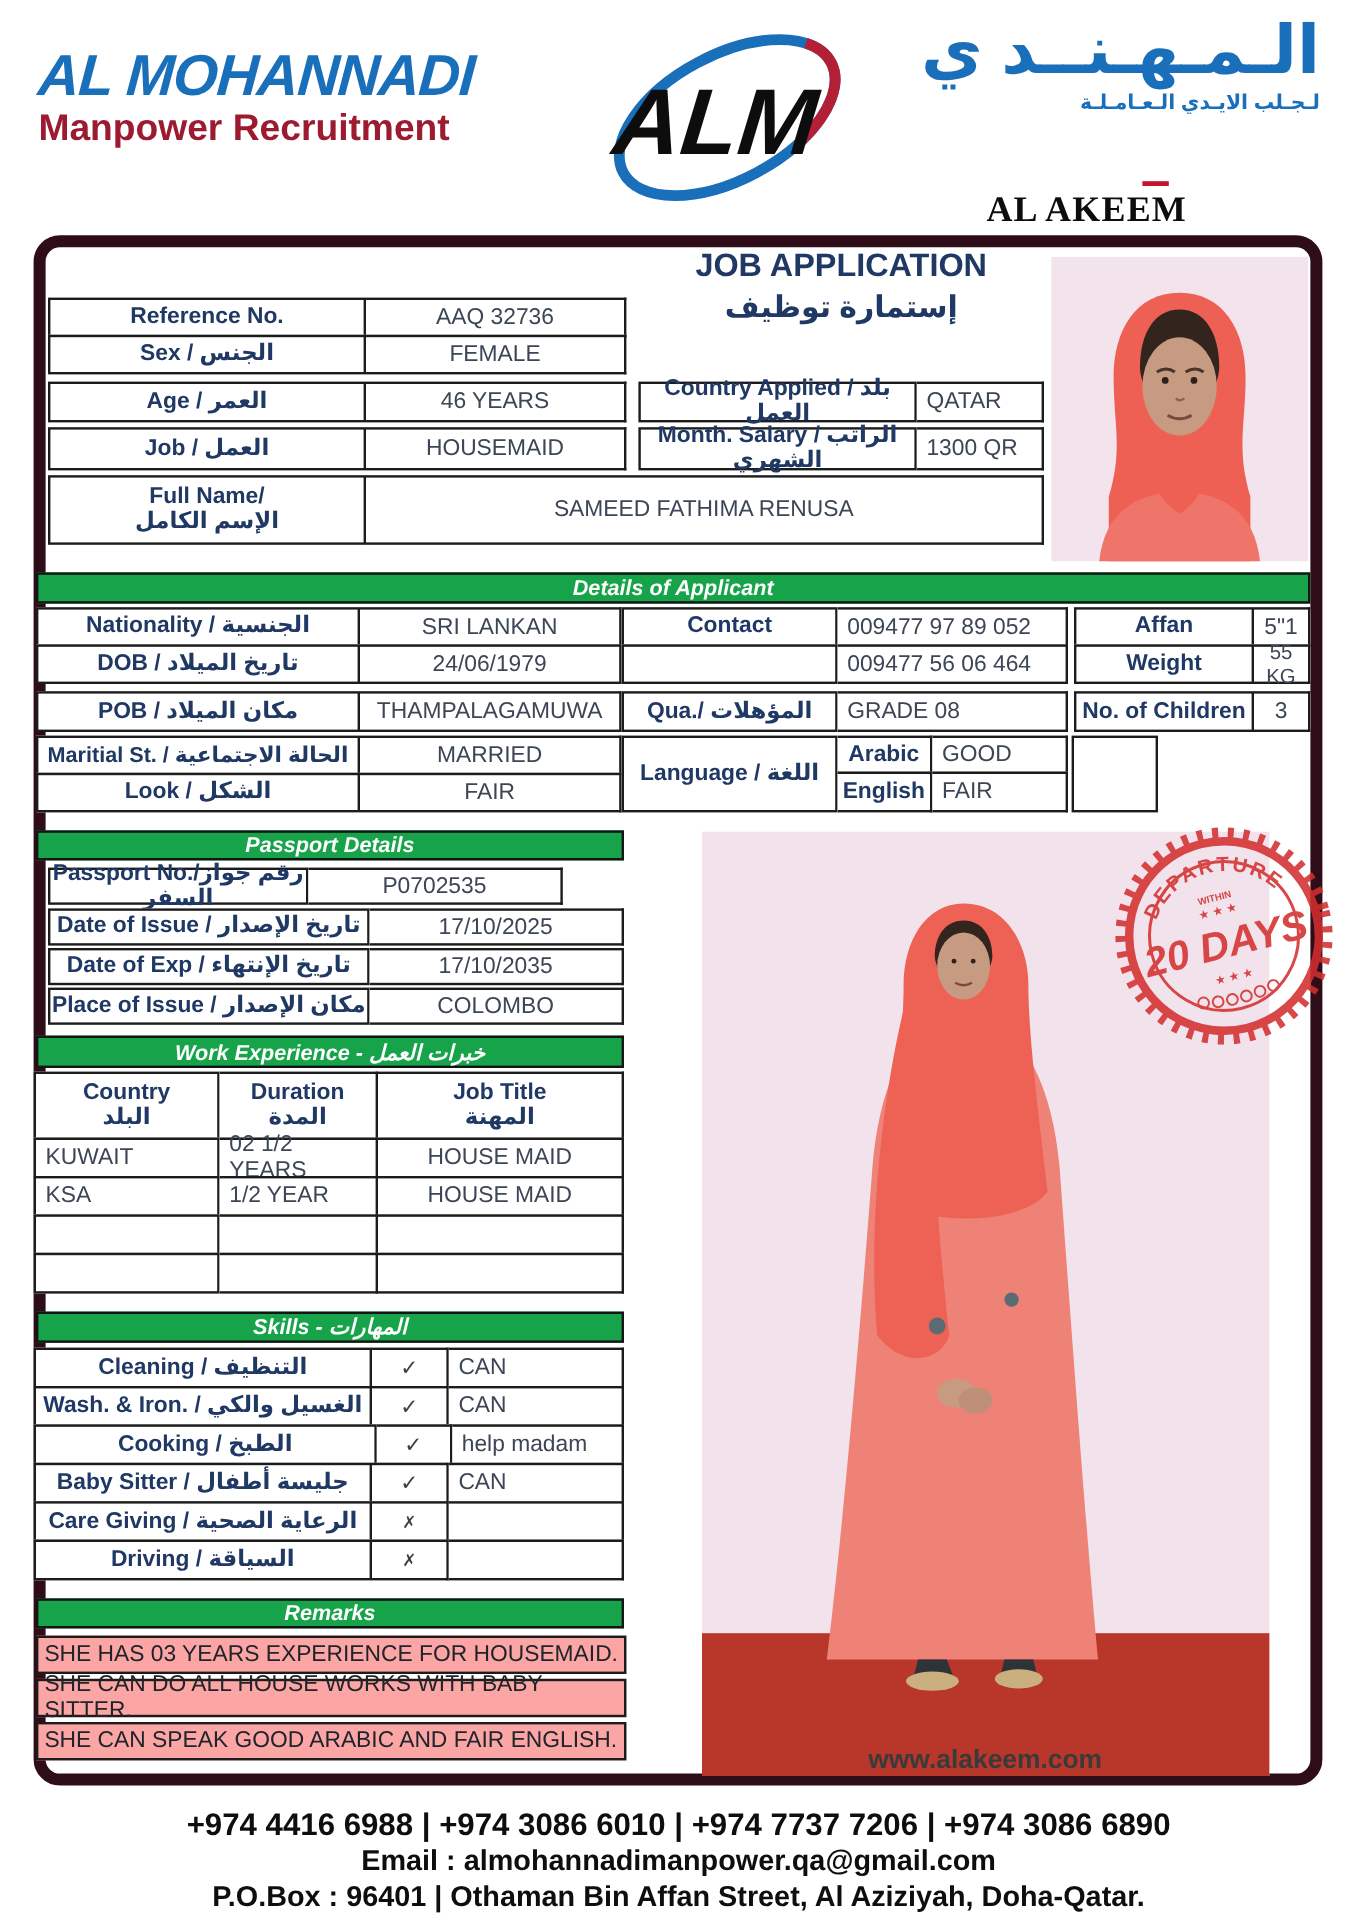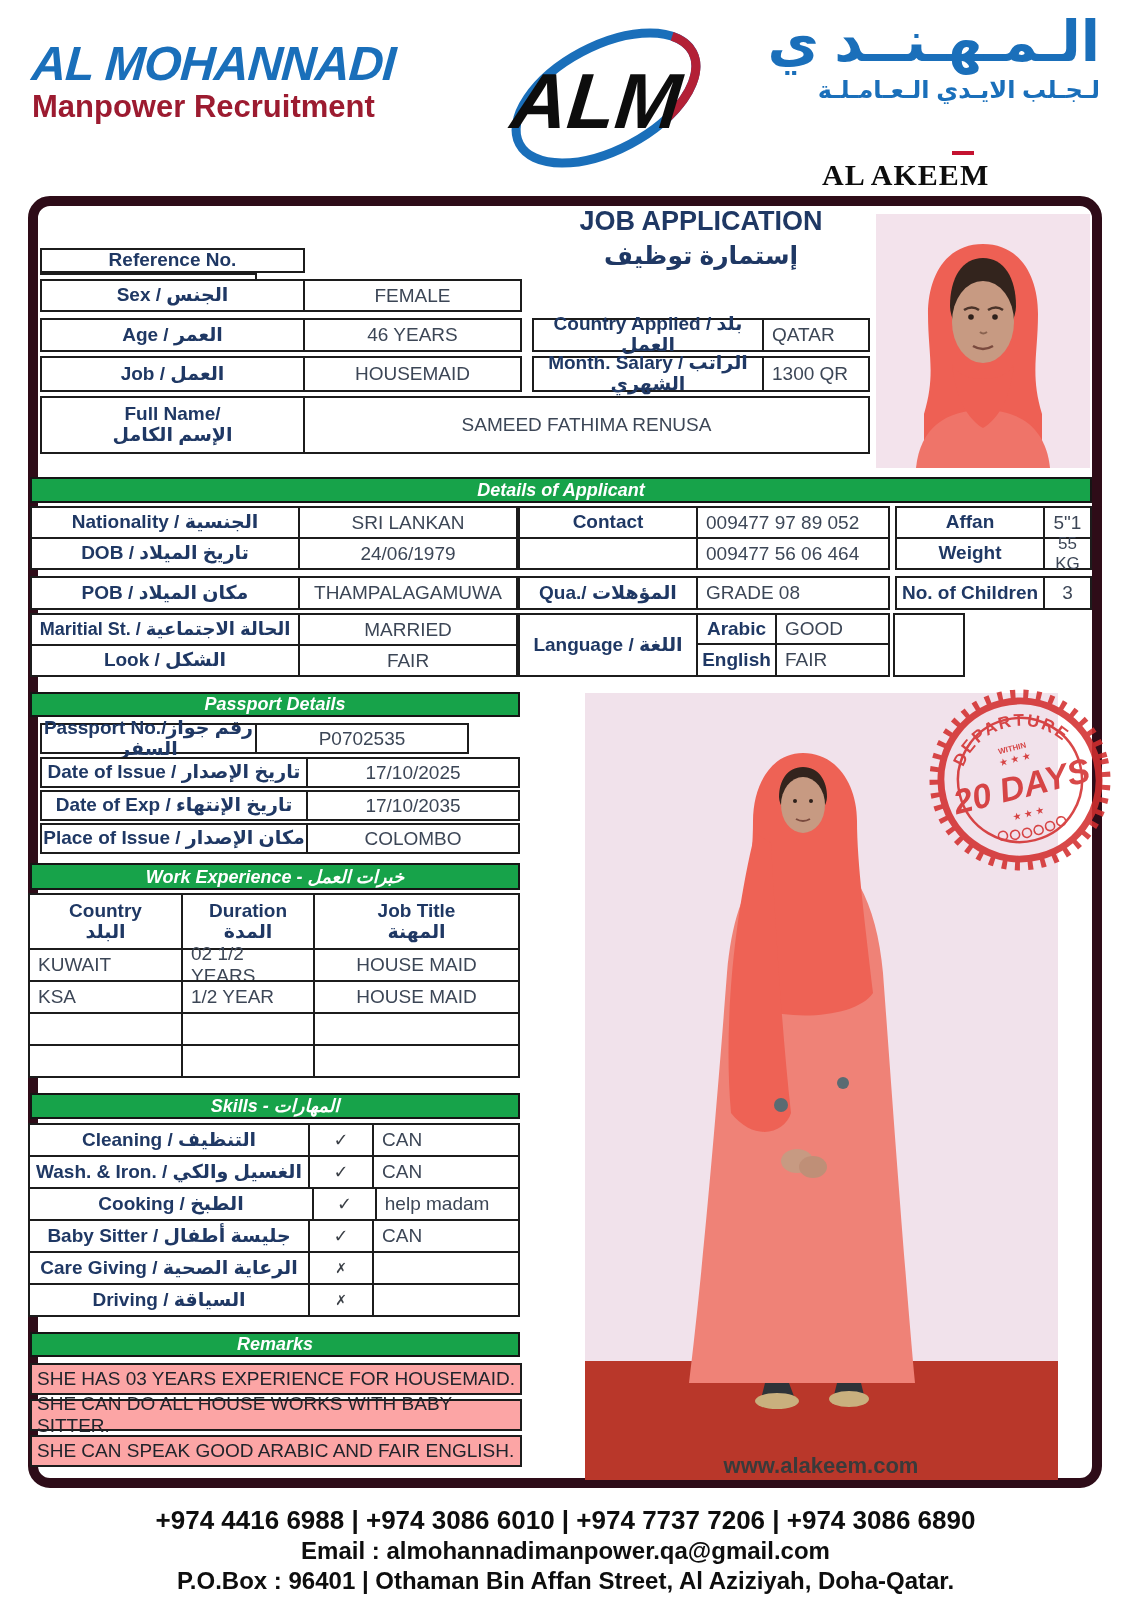--- a/index.html
+++ b/index.html
@@ -6,21 +6,21 @@
   body{
     width:1131px;height:1600px;position:relative;background:#ffffff;
     font-family:"Liberation Sans","DejaVu Sans",sans-serif;
     -webkit-font-smoothing:antialiased;overflow:hidden;
   }
   .abs{position:absolute;box-sizing:border-box;}
   
   .brand1{font-size:48px;font-weight:900;font-style:italic;color:#1a6fba;letter-spacing:-1px;transform:skewX(-4deg);}
   .brand2{font-size:31px;font-weight:700;color:#9c1b30;margin-top:-2px;letter-spacing:0px;}
   .arabic-main{font-size:56px;font-weight:700;color:#1a6fba;text-align:right;line-height:1.0;}
-  .arabic-sub{font-size:24px;font-weight:700;color:#1a6fba;text-align:right;letter-spacing:2px;margin-top:6px;}
+  .arabic-sub{font-size:17px;font-weight:700;color:#1a6fba;text-align:right;letter-spacing:2px;margin-top:6px;}
   .alakeem{font-family:"Liberation Serif","DejaVu Serif",serif;font-size:30px;font-weight:700;color:#0d0d0d;letter-spacing:1px;}
   .red-dash{background:#c41230;}
   
   .frame{border:10px solid #2e0c18;border-radius:22px;background:#fff;}
   
   .trow{display:flex;align-items:stretch;}
   .cell{box-sizing:border-box;border:2px solid #1c1c1c;border-left:none;display:flex;align-items:center;justify-content:center;background:#fff;}
   .cell:first-child{border-left:2px solid #1c1c1c;}
   .lbl{color:#1f3864;font-weight:700;font-size:19px;text-align:center;line-height:1.1;}
   .val{color:#3c4656;font-weight:500;font-size:19px;text-align:center;}
@@ -59,21 +59,21 @@
 <div class="abs alakeem" style="left:822px;top:158px;width:260px;">AL AKEEM</div>
 
 <div class="abs frame" style="left:28px;top:196px;width:1074px;height:1292px;"></div>
 
 <div class="abs" style="left:532px;top:206px;width:338px;">
   <div class="title-en">JOB APPLICATION</div>
   <div class="title-ar">إستمارة توظيف</div>
 </div>
 
 <div class="abs trow" style="left:40px;top:248px;width:482px;height:66px;flex-direction:column;">
-  <div class="trow" style="height:33px;flex-direction:column;">
+  <div class="trow" style="height:33px;">
     <div class="cell lbl" style="width:265px;">Reference No.</div>
     <div class="cell val" style="width:217px;">AAQ 32736</div>
   </div>
   <div class="trow" style="height:33px;margin-top:-2px;">
     <div class="cell lbl" style="width:265px;">Sex / الجنس</div>
     <div class="cell val" style="width:217px;">FEMALE</div>
   </div>
 </div>
 
 <div class="abs trow" style="left:40px;top:318px;width:482px;height:34px;">

